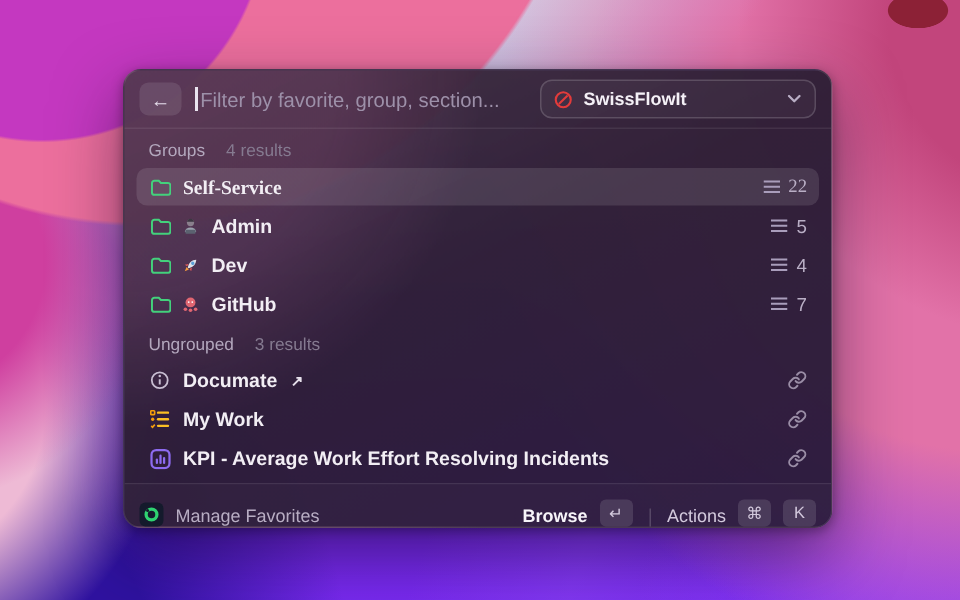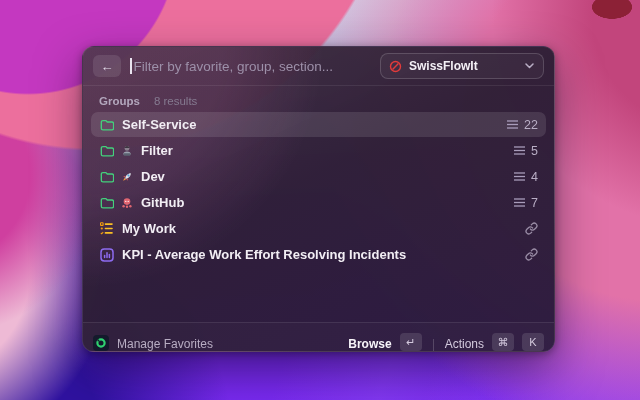--- a/index.html
+++ b/index.html
@@ -38,32 +38,32 @@
   
   .header{display:flex;align-items:center;height:38px;padding:0 10px;gap:9px;
     border-bottom:1px solid rgba(255,255,255,0.08);}
   .back-btn{width:28px;height:22px;border-radius:6px;background:rgba(255,255,255,0.10);
     color:#e3dbe9;display:flex;align-items:center;justify-content:center;font-size:13px;cursor:pointer;flex:0 0 auto;}
   .input-wrap{flex:1;display:flex;min-width:0;}
   .caret{width:1.5px;height:16px;background:#eae4f0;flex:0 0 auto;}
   .search-input{flex:1;min-width:0;background:transparent;border:none;outline:none;
     font:400 13.5px "Liberation Sans",sans-serif;color:#fff;padding:0 0 0 2px;}
   .search-input::placeholder{color:#9d90a9;}
-  .scope{height:26px;width:164px;box-sizing:border-box;display:flex;align-items:center;gap:7px;
+  .scope{height:26px;width:184px;box-sizing:border-box;display:flex;align-items:center;gap:7px;
     padding:0 9px 0 8px;border:1px solid rgba(255,255,255,0.16);border-radius:8px;
     background:rgba(255,255,255,0.04);cursor:pointer;flex:0 0 auto;}
   .scope-label{font-size:12px;font-weight:700;color:#f4f0f6;flex:1;white-space:nowrap;}
   
   .list{padding:1px 8px 0;}
   .sec-head{display:flex;gap:14px;padding:8px 8px 5px;font-size:11.5px;align-items:baseline;}
-  .sec-title{color:#b3a7bd;font-weight:700;}
+  .sec-title{color:#b3a7bd;font-weight:400;}
   .sec-count{color:#857a90;}
   .row{display:flex;align-items:center;gap:8px;height:25px;padding:0 8px;border-radius:7px;
     margin-bottom:1px;font-size:13px;cursor:pointer;}
-  .row.selected{background:rgba(255,255,255,0.11);}
+  .row.selected{background:rgba(255,255,255,0.11);font-family:Liberation Serif, serif;}
   .ricon{display:flex;align-items:center;justify-content:center;width:15px;flex:0 0 auto;}
   .remoji{display:flex;align-items:center;justify-content:center;width:13px;flex:0 0 auto;margin-left:-2px;}
   .rlabel{font-weight:600;color:#f2eef4;white-space:nowrap;overflow:hidden;text-overflow:ellipsis;}
   .suffix{font-size:10px;color:#e7e1ec;margin-left:1px;font-weight:700;}
   .spacer{flex:1;}
   .trail{display:flex;align-items:center;gap:6px;color:#b9aec5;font-size:12.5px;flex:0 0 auto;text-align:right;}
   
   .footer{position:absolute;left:0;right:0;bottom:0;height:28px;display:flex;align-items:flex-end;
     padding:0 10px;gap:8px;border-top:1px solid rgba(255,255,255,0.09);
     background:rgba(255,255,255,0.02);border-radius:0 0 12px 12px;}
@@ -106,21 +106,21 @@
           <polyline points="1,1 4.5,4.5 8,1" fill="none" stroke="#b9aec5" stroke-width="1.5" stroke-linecap="round" stroke-linejoin="round"></polyline>
         </svg>
       </span>
     </div>
   </div>
 
   <div class="list">
 
     <div class="sec-head">
       <span class="sec-title">Groups</span>
-      <span class="sec-count">8 results</span>
+      <span class="sec-count">4 results</span>
     </div>
 
     <div class="row selected">
       <span class="ricon">
         <svg width="14" height="12" viewBox="0 0 16 13">
             <path d="M1.5 3.2 a1.8 1.8 0 0 1 1.8-1.8 h3.4 l1.6 1.7 h5.4 a1.8 1.8 0 0 1 1.8 1.8 v5.4 a1.8 1.8 0 0 1 -1.8 1.8 h-10.4 a1.8 1.8 0 0 1 -1.8 -1.8 z" fill="none" stroke="#43d17c" stroke-width="1.5"></path>
           </svg>
       </span>
       <span class="rlabel">Self-Service</span>
       <span class="spacer"></span>
@@ -145,21 +145,21 @@
           </svg>
       </span>
       <span class="remoji">
         <svg width="12" height="12" viewBox="0 0 12 12">
           <circle cx="6" cy="3.4" r="2.4" fill="#8a7f8d"></circle>
           <path d="M6 0.9 a2.5 2.5 0 0 1 2.4 2 l-4.8 0 a2.5 2.5 0 0 1 2.4 -2z" fill="#3d3642"></path>
           <path d="M2.2 9.6 a3.8 3 0 0 1 7.6 0 z" fill="#9aa0ad"></path>
           <rect x="2.6" y="8.2" width="6.8" height="2.6" rx="0.7" fill="#5b6270"></rect>
         </svg>
       </span>
-      <span class="rlabel">Filter</span>
+      <span class="rlabel">Admin</span>
       <span class="spacer"></span>
       <span class="trail">
         <span>
           <svg width="11" height="9" viewBox="0 0 11 9">
               <g stroke="#a99dbb" stroke-width="1.3">
                 <line x1="0" y1="1" x2="11" y2="1"></line>
                 <line x1="0" y1="4.5" x2="11" y2="4.5"></line>
                 <line x1="0" y1="8" x2="11" y2="8"></line>
               </g>
             </svg>
@@ -226,21 +226,45 @@
                 <line x1="0" y1="1" x2="11" y2="1"></line>
                 <line x1="0" y1="4.5" x2="11" y2="4.5"></line>
                 <line x1="0" y1="8" x2="11" y2="8"></line>
               </g>
             </svg>
         </span>
         <span>7</span>
       </span>
     </div>
 
-
+    <div class="sec-head">
+      <span class="sec-title">Ungrouped</span>
+      <span class="sec-count">3 results</span>
+    </div>
+
+    <div class="row">
+      <span class="ricon">
+        <svg width="13" height="13" viewBox="0 0 14 14">
+          <circle cx="7" cy="7" r="5.7" fill="none" stroke="#c7bdd1" stroke-width="1.3"></circle>
+          <line x1="7" y1="6.3" x2="7" y2="10" stroke="#c7bdd1" stroke-width="1.4"></line>
+          <circle cx="7" cy="4" r="0.9" fill="#c7bdd1"></circle>
+        </svg>
+      </span>
+      <span class="rlabel">Documate</span>
+      <span class="suffix">↗</span>
+      <span class="spacer"></span>
+      <span class="trail">
+        <span>
+          <svg width="13" height="13" viewBox="0 0 24 24" fill="none" stroke="#9a8da6" stroke-width="2.4" stroke-linecap="round" stroke-linejoin="round">
+              <path d="M10 13a5 5 0 0 0 7.54.54l3-3a5 5 0 0 0-7.07-7.07l-1.72 1.71"></path>
+              <path d="M14 11a5 5 0 0 0-7.54-.54l-3 3a5 5 0 0 0 7.07 7.07l1.71-1.71"></path>
+            </svg>
+        </span>
+      </span>
+    </div>
 
     <div class="row">
       <span class="ricon">
         <svg width="13" height="13" viewBox="0 0 13 13">
           <rect x="0.5" y="0.8" width="2.6" height="2.6" rx="0.5" fill="none" stroke="#f59e0b" stroke-width="1.1"></rect>
           <circle cx="1.8" cy="6.5" r="1.1" fill="#f59e0b"></circle>
           <path d="M0.8 10.9 l0.9 0.9 l1.5 -1.7" fill="none" stroke="#f59e0b" stroke-width="1.1"></path>
           <g stroke="#fbbf24" stroke-width="1.6" stroke-linecap="round">
             <line x1="5.4" y1="2.1" x2="12" y2="2.1"></line>
             <line x1="5.4" y1="6.5" x2="12" y2="6.5"></line>

